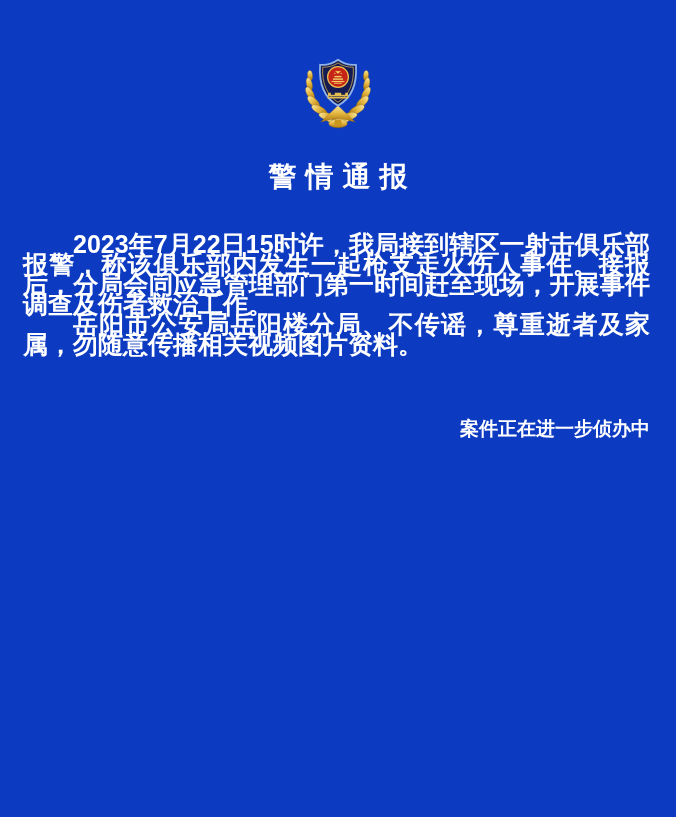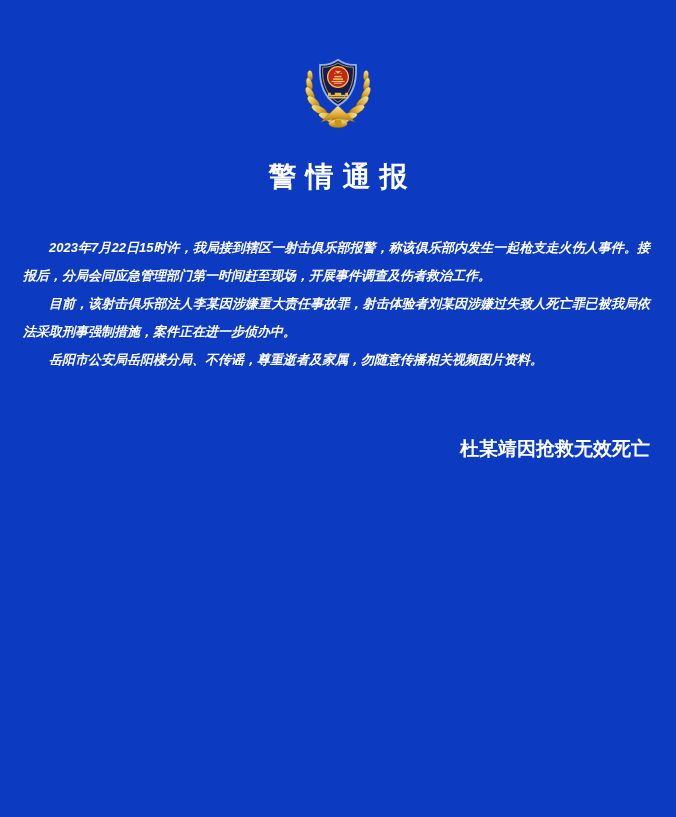--- a/index.html
+++ b/index.html
@@ -28,26 +28,25 @@
     margin: 30px 0 0 0;
     text-align: center;
     font-size: 28px;
     font-weight: bold;
     letter-spacing: 9px;
     padding-left: 9px; 
     line-height: 30px;
   }
   .body-text {
     margin: 42px 26px 0 23px;
-    font-size: 13px;
-    line-height: 28px;
+    font-size: 25px;
+    line-height: 20px;
     font-weight: bold;
     text-align: justify;
     word-break: break-all;
-    font-style: italic;
   }
   .body-text p {
     margin: 0;
     text-indent: 2em;
   }
   .signature {
     margin: 58px 26px 0 0;
     text-align: right;
     font-size: 19px;
     line-height: 34px;
@@ -103,21 +102,20 @@
 
       <path d="M46,61 v-5 h4 v3 h5.5 v-3 h9 v3 h5.5 v-3 h4 v5 Z" fill="#E3BC4F"></path>
       <rect x="45" y="61.5" width="30" height="2.6" rx="1" fill="#E3BC4F"></rect>
     </svg>
   </div>
 
   <h1 class="title">警情通报</h1>
 
   <div class="body-text">
       <p>2023年7月22日15时许，我局接到辖区一射击俱乐部报警，称该俱乐部内发生一起枪支走火伤人事件。接报后，分局会同应急管理部门第一时间赶至现场，开展事件调查及伤者救治工作。</p>
-      <p>目前，该射击俱乐部法人李某因涉嫌重大责任事故罪，射击体验者刘某因涉嫌过失致人死亡罪已被我局依法采取刑事强制措施，案件正在进一步侦办中。</p>
       <p>岳阳市公安局岳阳楼分局、不传谣，尊重逝者及家属，勿随意传播相关视频图片资料。</p>
     </div>
 
   <div class="signature">
-    <div>杜某靖因抢救无效死亡</div>
+    <div>案件正在进一步侦办中</div>
   </div>
 
 </div>
 
 </body></html>

